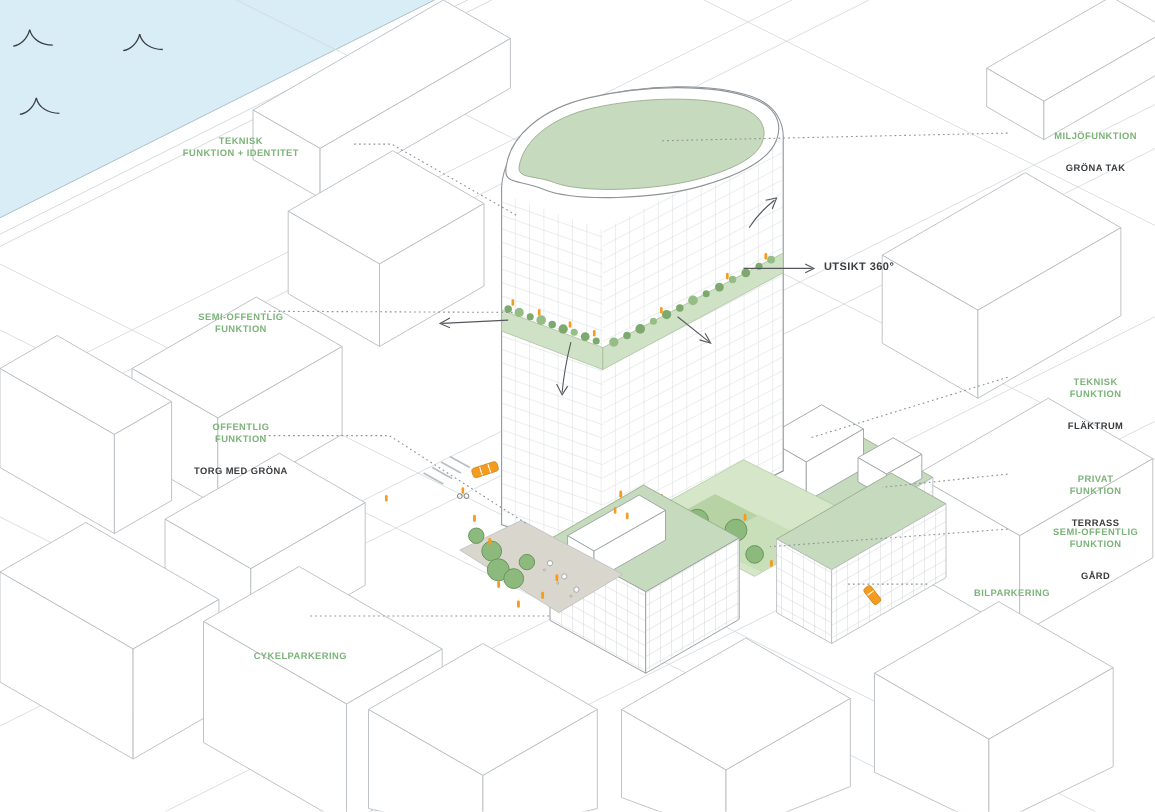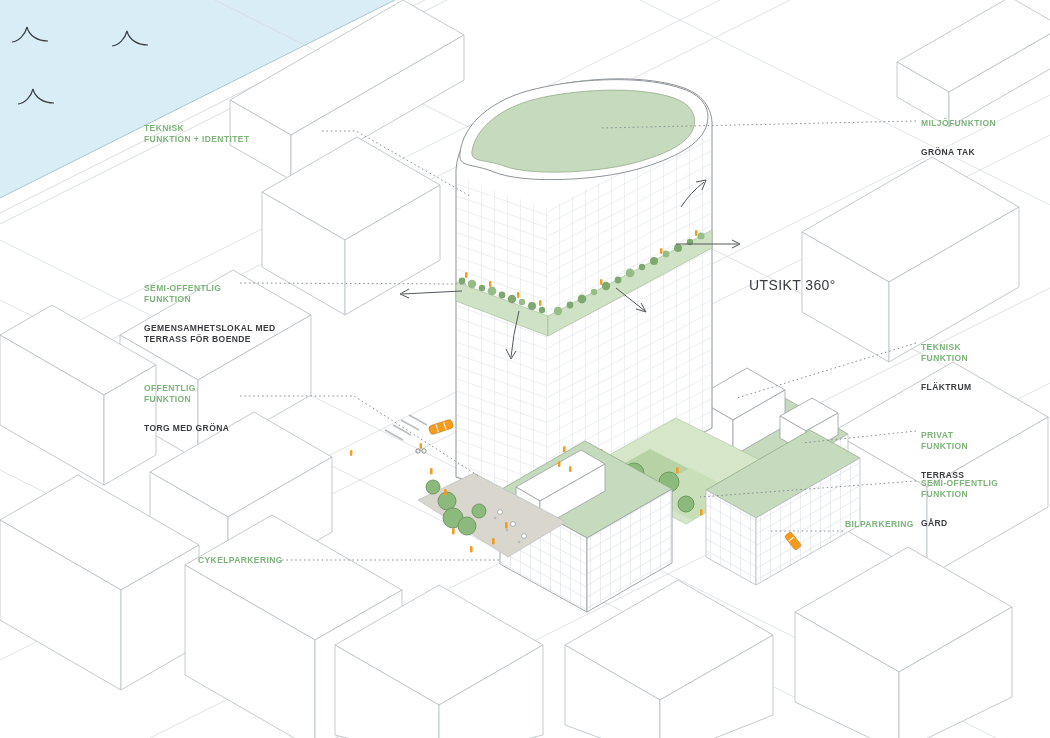--- a/index.html
+++ b/index.html
@@ -1,23 +1,23 @@
 <!DOCTYPE html>
 <html><head>
 <meta charset="utf-8">
 <style>
   html,body{margin:0;padding:0;background:#fff;}
   .canvas{position:relative;width:1050px;height:738px;background:#ffffff;overflow:hidden;
-          font-family:"Liberation Sans","DejaVu Sans",sans-serif;}
+          font-family:"Liberation Sans","DejaVu Sans",sans-serif;text-align:center;}
   svg{position:absolute;left:0;top:0;}
   .anno{position:absolute;font-size:8.5px;line-height:11px;letter-spacing:.4px;font-weight:700;
         white-space:pre-line;width:150px;}
   .anno .h{color:#7cb47a;display:block;}
   .anno .b{color:#3a3d3f;display:block;margin-top:7px;}
-  .callout{position:absolute;font-size:14px;letter-spacing:.4px;font-weight:400;color:#3a3d3f;white-space:nowrap;margin-top:40px;}
+  .callout{position:absolute;font-size:10px;letter-spacing:.4px;font-weight:700;color:#3a3d3f;white-space:nowrap;}
 </style>
 </head>
 <body>
 
 <div class="canvas">
 <svg width="1050" height="738" viewBox="0 0 1050 738">
   <defs>
     <pattern id="pv12" width="13" height="13" patternUnits="userSpaceOnUse">
       <line x1="0" y1="0" x2="0" y2="13" stroke="#cdd2d5" stroke-width="0.7"></line>
     </pattern>
@@ -340,29 +340,27 @@
   </g>
 </svg>
 
   <div class="anno" style="left:144px;top:112px">
     <span class="h">TEKNISK
 FUNKTION + IDENTITET</span>
   </div>
   <div class="anno" style="left:144px;top:272px">
     <span class="h">SEMI-OFFENTLIG
 FUNKTION</span>
-    <span class="b">GEMENSAMHETSLOKAL MED
-TERRASS FÖR BOENDE</span>
   </div>
   <div class="anno" style="left:144px;top:372px">
     <span class="h">OFFENTLIG
 FUNKTION</span>
     <span class="b">TORG MED GRÖNA</span>
   </div>
-  <div class="anno" style="left:198px;top:544px">
+  <div class="anno" style="left:198px;top:580px">
     <span class="h">CYKELPARKERING</span>
   </div>
   <div class="anno" style="left:921px;top:107px">
     <span class="h">MILJÖFUNKTION</span>
     <span class="b">GRÖNA TAK</span>
   </div>
   <div class="anno" style="left:921px;top:331px">
     <span class="h">TEKNISK
 FUNKTION</span>
     <span class="b">FLÄKTRUM</span>
@@ -370,17 +368,17 @@
   <div class="anno" style="left:921px;top:419px">
     <span class="h">PRIVAT
 FUNKTION</span>
     <span class="b">TERRASS</span>
   </div>
   <div class="anno" style="left:921px;top:467px">
     <span class="h">SEMI-OFFENTLIG
 FUNKTION</span>
     <span class="b">GÅRD</span>
   </div>
-  <div class="anno" style="left:845px;top:508px">
+  <div class="anno" style="left:845px;top:523px">
     <span class="h">BILPARKERING</span>
   </div>
   <div class="callout" style="left:749px;top:237px">UTSIKT 360°</div>
 </div>
 
 </body></html>

